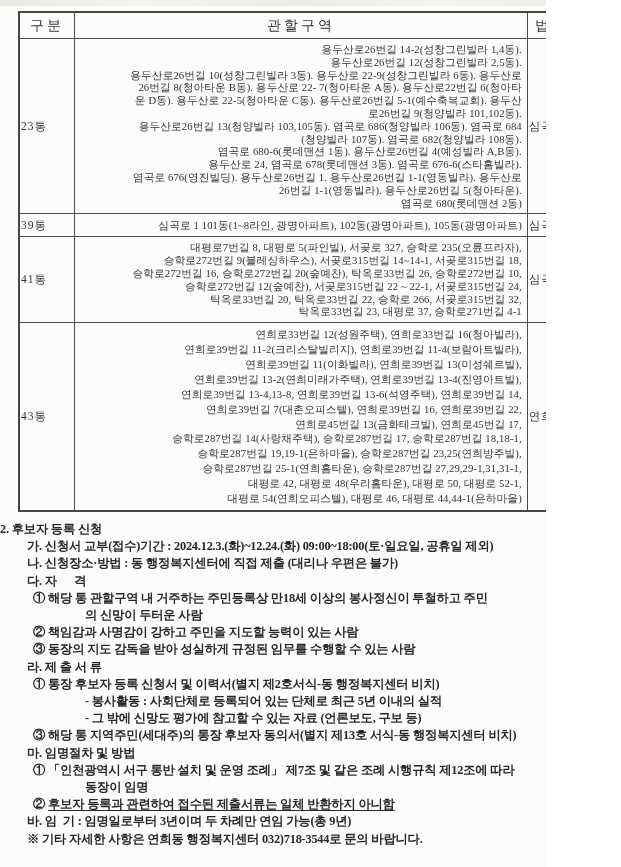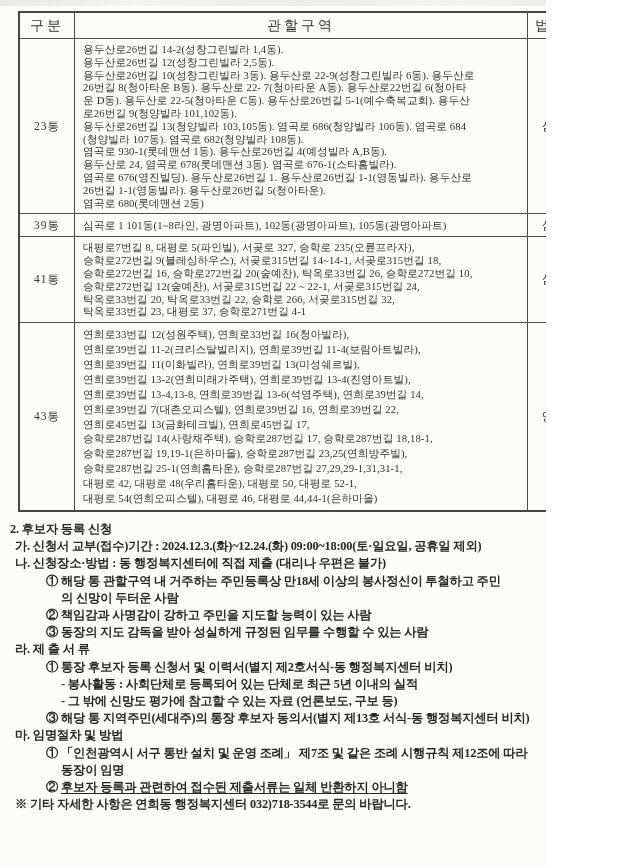--- a/index.html
+++ b/index.html
@@ -32,49 +32,50 @@
     font-weight:normal;
     font-size:14px;
     height:23px;
     letter-spacing:3px;
     color:#333;
   }
   .col-tong{width:55px;}
   .col-area{width:448px;}
   .col-dong{width:66px;}
   td.cell-tong,td.cell-dong{
-    text-align:center;
+    text-align:left;
     font-size:11.5px;
     letter-spacing:1px;
     color:#333;
   }
   td.cell-area{padding:4px 5px 4px 8px;vertical-align:middle;}
   .area-line{
     font-size:10.7px;
     line-height:12.8px;
     letter-spacing:0.1px;
     white-space:pre-wrap;
     word-break:break-all;
     color:#313131;
+    text-align:right;
   }
   tbody tr:nth-child(2) .area-line{line-height:14px;}
   tbody tr:nth-child(4) .area-line{line-height:14.9px;}
   .notice{margin:9px 4px 0 0;}
   .n-line{
     font-size:12.3px;
     font-weight:bold;
     line-height:17.2px;
     letter-spacing:-0.2px;
     white-space:pre-wrap;
     color:#272727;
   }
-  .indent-0{padding-left:10px;}
-  .indent-1{padding-left:15px;}
-  .indent-2{padding-left:46px;}
-  .indent-3{padding-left:61px;}
+  .indent-0{}
+  .indent-1{padding-left:27px;}
+  .indent-2{padding-left:33px;}
+  .indent-3{padding-left:85px;}
   .u{text-decoration:underline;text-underline-offset:2px;}
 </style>
 </head>
 <body>
 
 <div class="page">
   <div class="scan-strip"></div>
 
   <table class="jt">
     <colgroup>
@@ -94,22 +95,22 @@
           <td class="cell-tong">23통</td>
           <td class="cell-area">
             <div class="area-line">용두산로26번길 14-2(성창그린빌라 1,4동).</div>
             <div class="area-line">용두산로26번길 12(성창그린빌라 2,5동).</div>
             <div class="area-line">용두산로26번길 10(성창그린빌라 3동). 용두산로 22-9(성창그린빌라 6동). 용두산로</div>
             <div class="area-line">26번길 8(청아타운 B동). 용두산로 22- 7(청아타운 A동). 용두산로22번길 6(청아타</div>
             <div class="area-line">운 D동). 용두산로 22-5(청아타운 C동). 용두산로26번길 5-1(예수축복교회). 용두산</div>
             <div class="area-line">로26번길 9(청양빌라 101,102동).</div>
             <div class="area-line">용두산로26번길 13(청양빌라 103,105동). 염곡로 686(청양빌라 106동). 염곡로 684</div>
             <div class="area-line">(청양빌라 107동). 염곡로 682(청양빌라 108동).</div>
-            <div class="area-line">염곡로 930-1(롯데맨션 1동). 용두산로26번길 4(예성빌라 A,B동).</div>
-            <div class="area-line">용두산로 24, 염곡로 678(롯데맨션 3동). 염곡로 676-1(스타홈빌라).</div>
+            <div class="area-line">염곡로 680-6(롯데맨션 1동). 용두산로26번길 4(예성빌라 A,B동).</div>
+            <div class="area-line">용두산로 24, 염곡로 678(롯데맨션 3동). 염곡로 676-6(스타홈빌라).</div>
             <div class="area-line">염곡로 676(영진빌딩). 용두산로26번길 1. 용두산로26번길 1-1(영동빌라). 용두산로</div>
             <div class="area-line">26번길 1-1(영동빌라). 용두산로26번길 5(청아타운).</div>
             <div class="area-line">염곡로 680(롯데맨션 2동)</div>
           </td>
           <td class="cell-dong">심곡동</td>
         </tr>
         <tr>
           <td class="cell-tong">39통</td>
           <td class="cell-area">
             <div class="area-line">심곡로 1 101동(1~8라인, 광명아파트), 102동(광명아파트), 105동(광명아파트)</div>
@@ -146,28 +147,30 @@
           </td>
           <td class="cell-dong">연희동</td>
         </tr>
       </tbody>
   </table>
 
   <div class="notice">
       <div class="n-line indent-0">2. 후보자 등록 신청</div>
       <div class="n-line indent-1">가. 신청서 교부(접수)기간 : 2024.12.3.(화)~12.24.(화) 09:00~18:00(토·일요일, 공휴일 제외)</div>
       <div class="n-line indent-1">나. 신청장소·방법 : 동 행정복지센터에 직접 제출 (대리나 우편은 불가)</div>
+      <div class="n-line indent-1">다. 자      격</div>
       <div class="n-line indent-2">① 해당 통 관할구역 내 거주하는 주민등록상 만18세 이상의 봉사정신이 투철하고 주민</div>
       <div class="n-line indent-3">의 신망이 두터운 사람</div>
       <div class="n-line indent-2">② 책임감과 사명감이 강하고 주민을 지도할 능력이 있는 사람</div>
       <div class="n-line indent-2">③ 동장의 지도 감독을 받아 성실하게 규정된 임무를 수행할 수 있는 사람</div>
       <div class="n-line indent-1">라. 제 출 서 류</div>
       <div class="n-line indent-2">① 통장 후보자 등록 신청서 및 이력서(별지 제2호서식-동 행정복지센터 비치)</div>
       <div class="n-line indent-3">- 봉사활동 : 사회단체로 등록되어 있는 단체로 최근 5년 이내의 실적</div>
       <div class="n-line indent-3">- 그 밖에 신망도 평가에 참고할 수 있는 자료 (언론보도, 구보 등)</div>
       <div class="n-line indent-2">③ 해당 통 지역주민(세대주)의 통장 후보자 동의서(별지 제13호 서식-동 행정복지센터 비치)</div>
       <div class="n-line indent-1">마. 임명절차 및 방법</div>
       <div class="n-line indent-2">① 「인천광역시 서구 통반 설치 및 운영 조례」 제7조 및 같은 조례 시행규칙 제12조에 따라</div>
       <div class="n-line indent-3">동장이 임명</div>
       <div class="n-line indent-2"><span>② </span><span class="u">후보자 등록과 관련하여 접수된 제출서류는 일체 반환하지 아니함</span></div>
+      <div class="n-line indent-1">바. 임  기 : 임명일로부터 3년이며 두 차례만 연임 가능(총 9년)</div>
       <div class="n-line indent-1">※ 기타 자세한 사항은 연희동 행정복지센터 032)718-3544로 문의 바랍니다.</div>
     </div>
 </div>
 
 </body></html>

